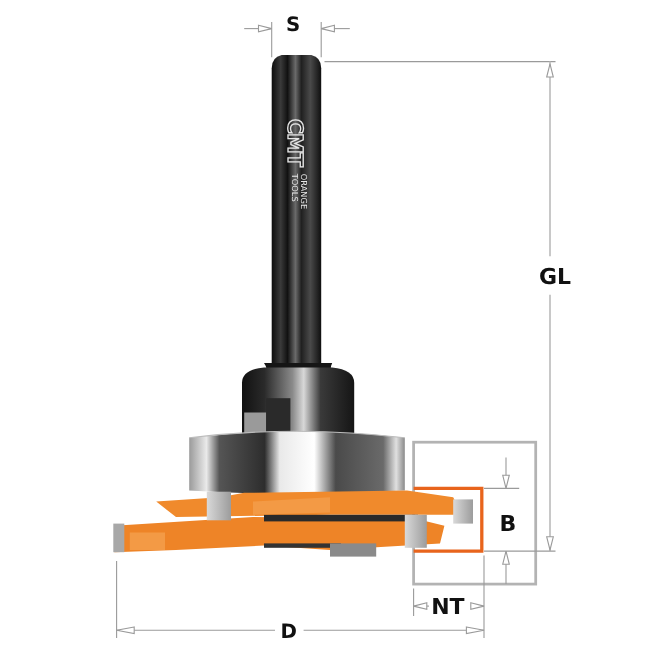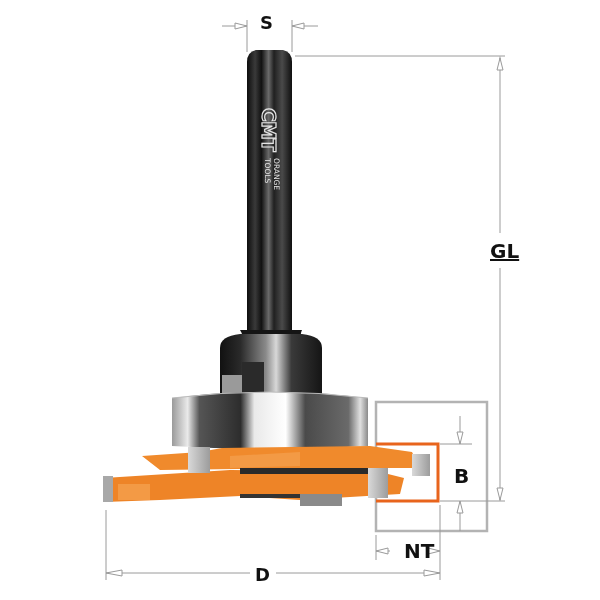--- a/index.html
+++ b/index.html
@@ -1,22 +1,22 @@
 <!DOCTYPE html>
 <html><head>
 <meta charset="utf-8">
 <style>
   html, body { margin: 0; padding: 0; background: #ffffff; }
   body { width: 600px; height: 600px; position: relative; overflow: hidden; font-family: "DejaVu Sans", sans-serif; }
   #stage { position: absolute; left: 0; top: 0; width: 600px; height: 600px; }
   .dim-label { position: absolute; font-family: "DejaVu Sans", sans-serif; font-weight: bold; color: #111; line-height: 1; }
   #lbl-s { left: 260px; top: 14px; font-size: 18px; }
-  #lbl-gl { left: 490px; top: 241px; font-size: 20px; text-decoration: underline; }
+  #lbl-gl { left: 490px; top: 241px; font-size: 20px; }
   #lbl-b { left: 454px; top: 466px; font-size: 20px; }
-  #lbl-nt { left: 404px; top: 541px; font-size: 20px; }
+  #lbl-nt { left: 392px; top: 541px; font-size: 20px; }
   #lbl-d { left: 255px; top: 566px; font-size: 18px; }
 </style>
 </head>
 <body>
 
 <div id="stage">
   <svg width="600" height="600" viewBox="0 0 600 600" xmlns="http://www.w3.org/2000/svg">
     <defs>
       <linearGradient id="shankGrad" x1="0" x2="1" y1="0" y2="0">
         <stop offset="0" stop-color="#0d0d0d"></stop>

